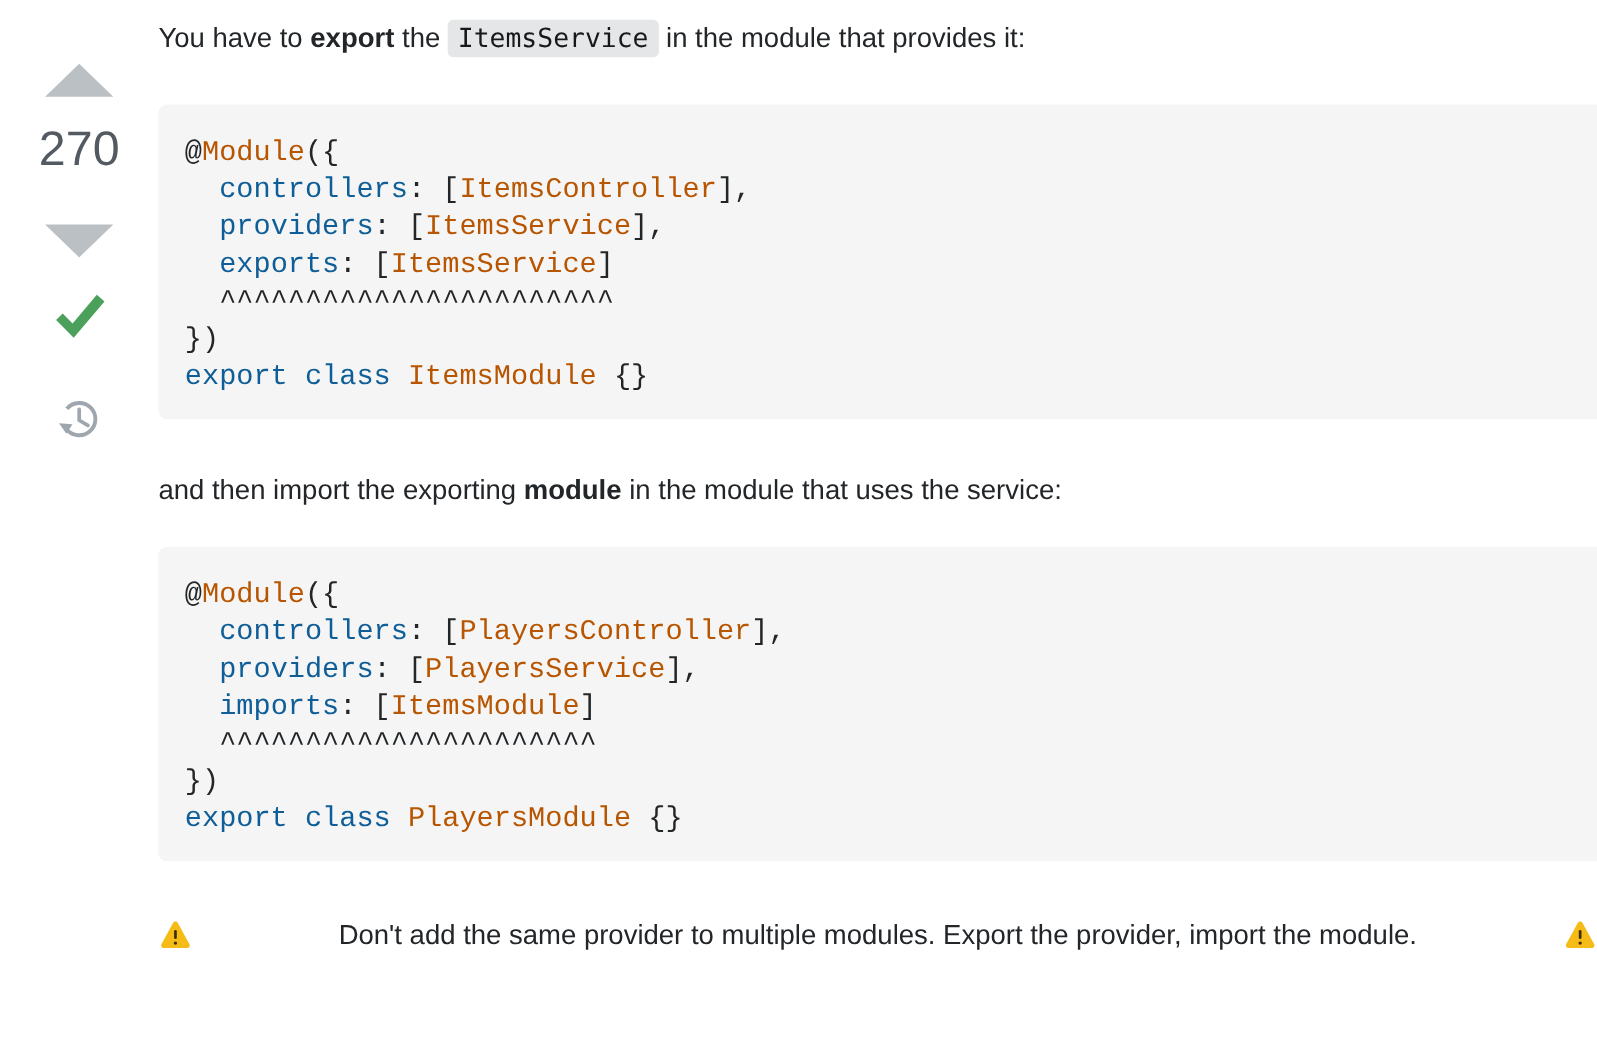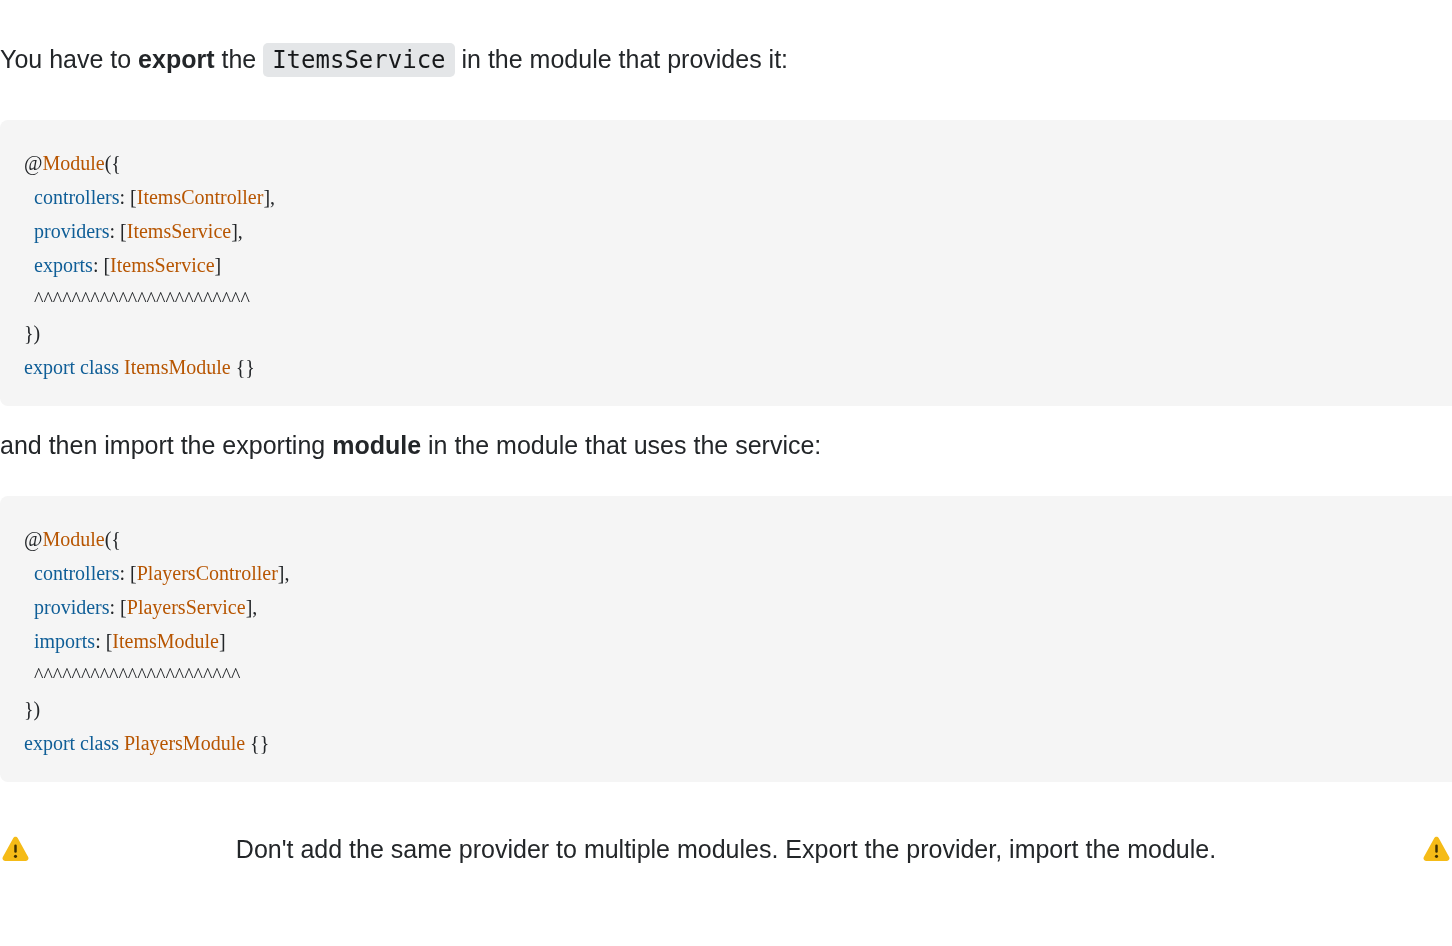--- a/index.html
+++ b/index.html
@@ -35,60 +35,79 @@
     margin-top: 26px;
     font-size: 44px;
     line-height: 44px;
     color: var(--vote-count, #535a61);
     user-select: none;
   }
   .check-wrap { margin-top: 30px; height: 56px; }
   .clock-wrap { margin-top: 40px; height: 42px; cursor: pointer; }
 
   
-  .post-body { flex: 1 1 auto; padding-top: 42px; min-width: 0; }
+  .post-body { flex: 1 1 auto; padding-top: 18px; min-width: 0; }
   p { margin: 0; font-size: 25px; line-height: 34px; color: var(--body-text, #232629); }
   p b { font-weight: bold; }
   .inline-code {
     font-family: "DejaVu Sans Mono", monospace;
     font-size: 24px;
     background: var(--inline-code-bg, #e4e6e8);
     color: #16181a;
     padding: 3px 9px;
     border-radius: 5px;
   }
-  .para-2 { margin-top: 22px; }
+  .para-2 { margin-top: 48px; }
   .para-warning { margin-top: 50px; display: flex; align-items: center; justify-content: space-between; }
   .para-warning .warn-text { margin: 0 10px; }
   .warning-svg { width: 31px; height: 31px; flex: 0 0 auto; }
 
   pre.code-block {
     margin: 0;
     margin-top: 43px;
     background: var(--code-bg, #f5f5f5);
     border-radius: 8px 0 0 8px;
     padding: 26px 24px 22px 24px;
-    font-family: Liberation Serif, serif;
-    font-size: 20px;
+    font-family: Liberation Mono, monospace;
+    font-size: 26px;
     line-height: 34px;
     color: var(--code-text, #232629);
     white-space: pre;
     overflow: hidden;
   }
   pre.code-block.second { margin-top: 34px; }
   .code-line { min-height: 34px; }
   .tok-kw  { color: var(--kw,  #0f5e97); }
   .tok-lit { color: var(--lit, #b75501); }
   .tok-pln { color: var(--code-text, #232629); }
 </style>
 </head>
 <body>
 
 <div class="answer">
 
+  <div class="vote-cell">
+    <div class="arrow arrow-up"></div>
+    <div class="vote-count">270</div>
+    <div class="arrow arrow-down"></div>
+
+    <div class="check-wrap">
+      <svg width="58" height="56" viewBox="0 0 58 56">
+        <path d="M8 27 L14 21 L23 30 L45 4 L52 10 L24 43 Z" fill="var(--check, #4ba15c)"></path>
+      </svg>
+    </div>
+
+    <div class="clock-wrap">
+      <svg width="42" height="42" viewBox="0 0 40 40">
+        <path d="M 8.5 28 A 14 14 0 1 0 9.3 11" fill="none" stroke="var(--clock, #9fa6ad)" stroke-width="3.4"></path>
+        <path d="M 2.5 23.5 L 8.9 32.6 L 14.2 24.5 Z" fill="var(--clock, #9fa6ad)"></path>
+        <path d="M20 11.5 L20 21 L27.5 25.5" fill="none" stroke="var(--clock, #9fa6ad)" stroke-width="3.2" stroke-linecap="round"></path>
+      </svg>
+    </div>
+  </div>
 
   <div class="post-body">
 
     <p class="para-1">
       <span>You have to </span><b>export</b><span> the </span><code class="inline-code">ItemsService</code><span> in the module that provides it:</span>
     </p>
 
     <pre class="code-block"><div class="code-line"><span class="tok-pln">@</span><span class="tok-lit">Module</span><span class="tok-pln">({</span></div><div class="code-line"><span class="tok-pln">  </span><span class="tok-kw">controllers</span><span class="tok-pln">: [</span><span class="tok-lit">ItemsController</span><span class="tok-pln">],</span></div><div class="code-line"><span class="tok-pln">  </span><span class="tok-kw">providers</span><span class="tok-pln">: [</span><span class="tok-lit">ItemsService</span><span class="tok-pln">],</span></div><div class="code-line"><span class="tok-pln">  </span><span class="tok-kw">exports</span><span class="tok-pln">: [</span><span class="tok-lit">ItemsService</span><span class="tok-pln">]</span></div><div class="code-line"><span class="tok-pln">  ^^^^^^^^^^^^^^^^^^^^^^^</span></div><div class="code-line"><span class="tok-pln">})</span></div><div class="code-line"><span class="tok-kw">export</span><span class="tok-pln"> </span><span class="tok-kw">class</span><span class="tok-pln"> </span><span class="tok-lit">ItemsModule</span><span class="tok-pln"> {}</span></div></pre>
 
     <p class="para-2">

